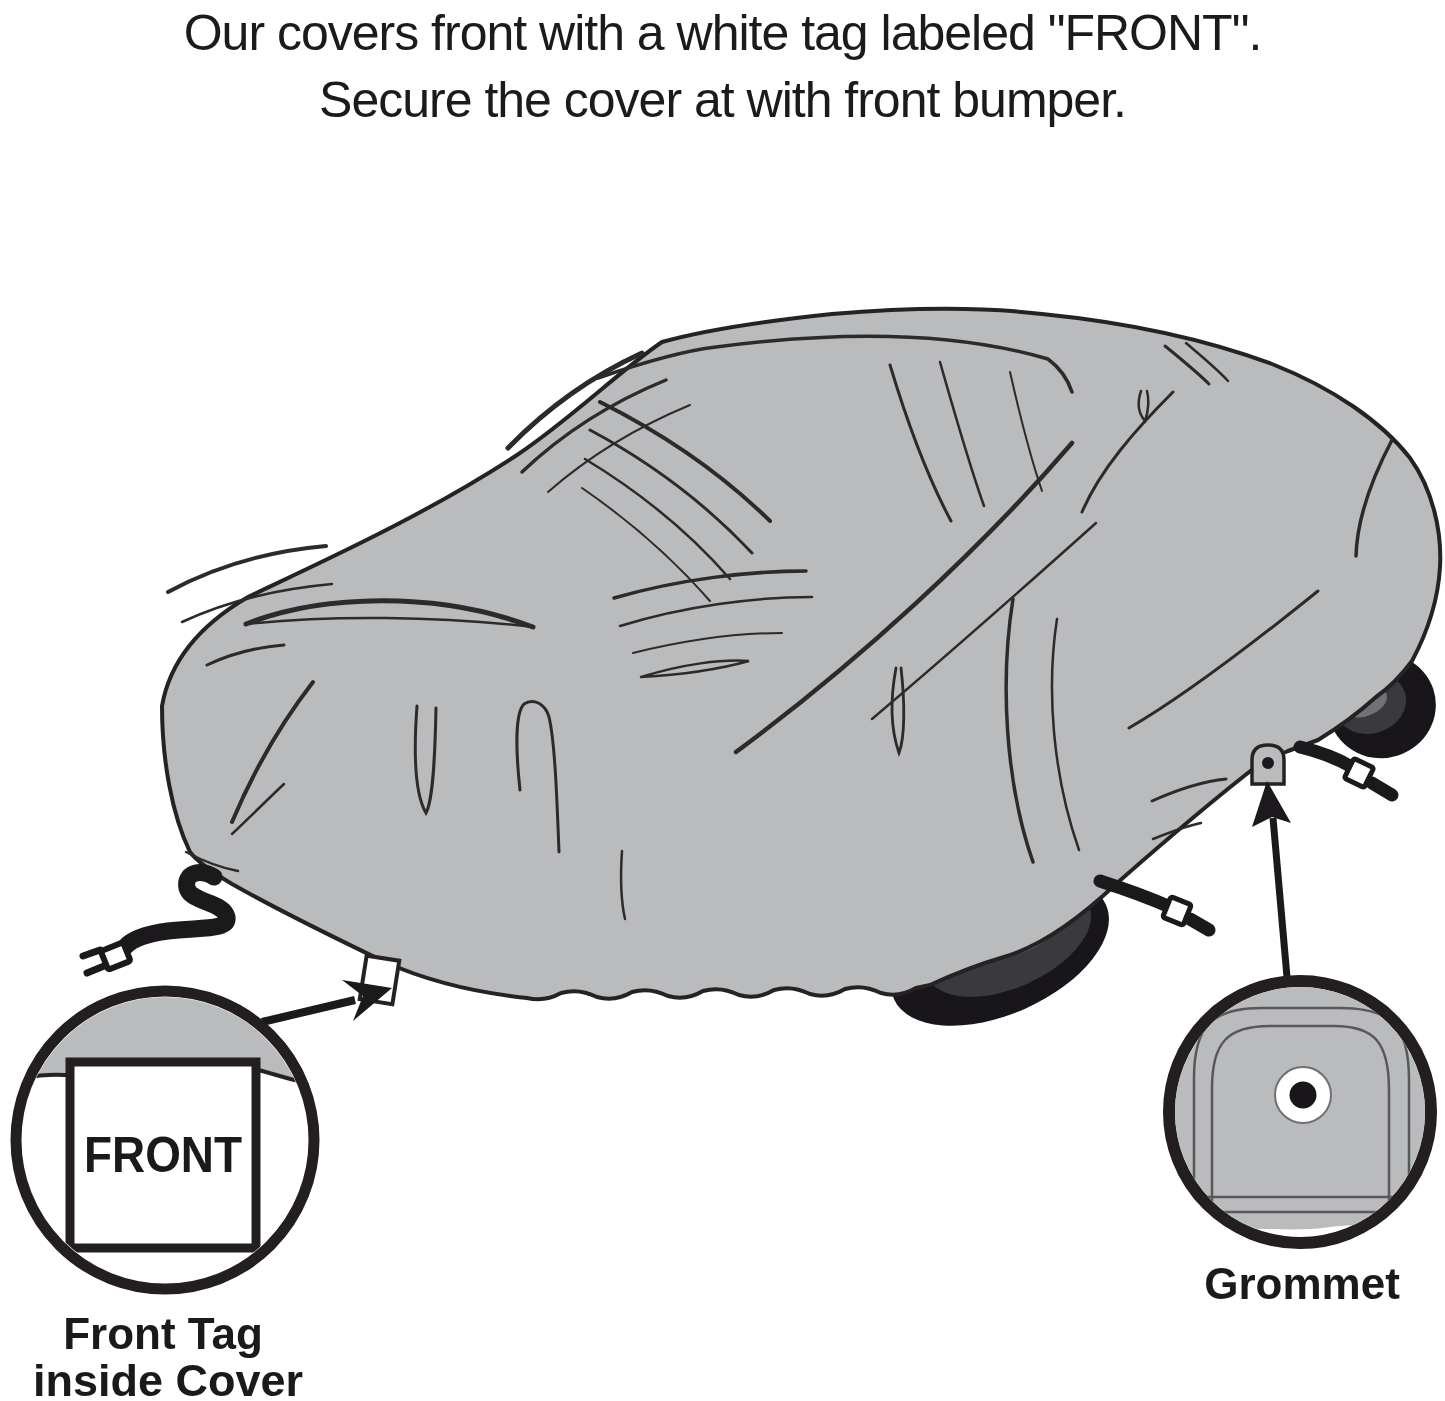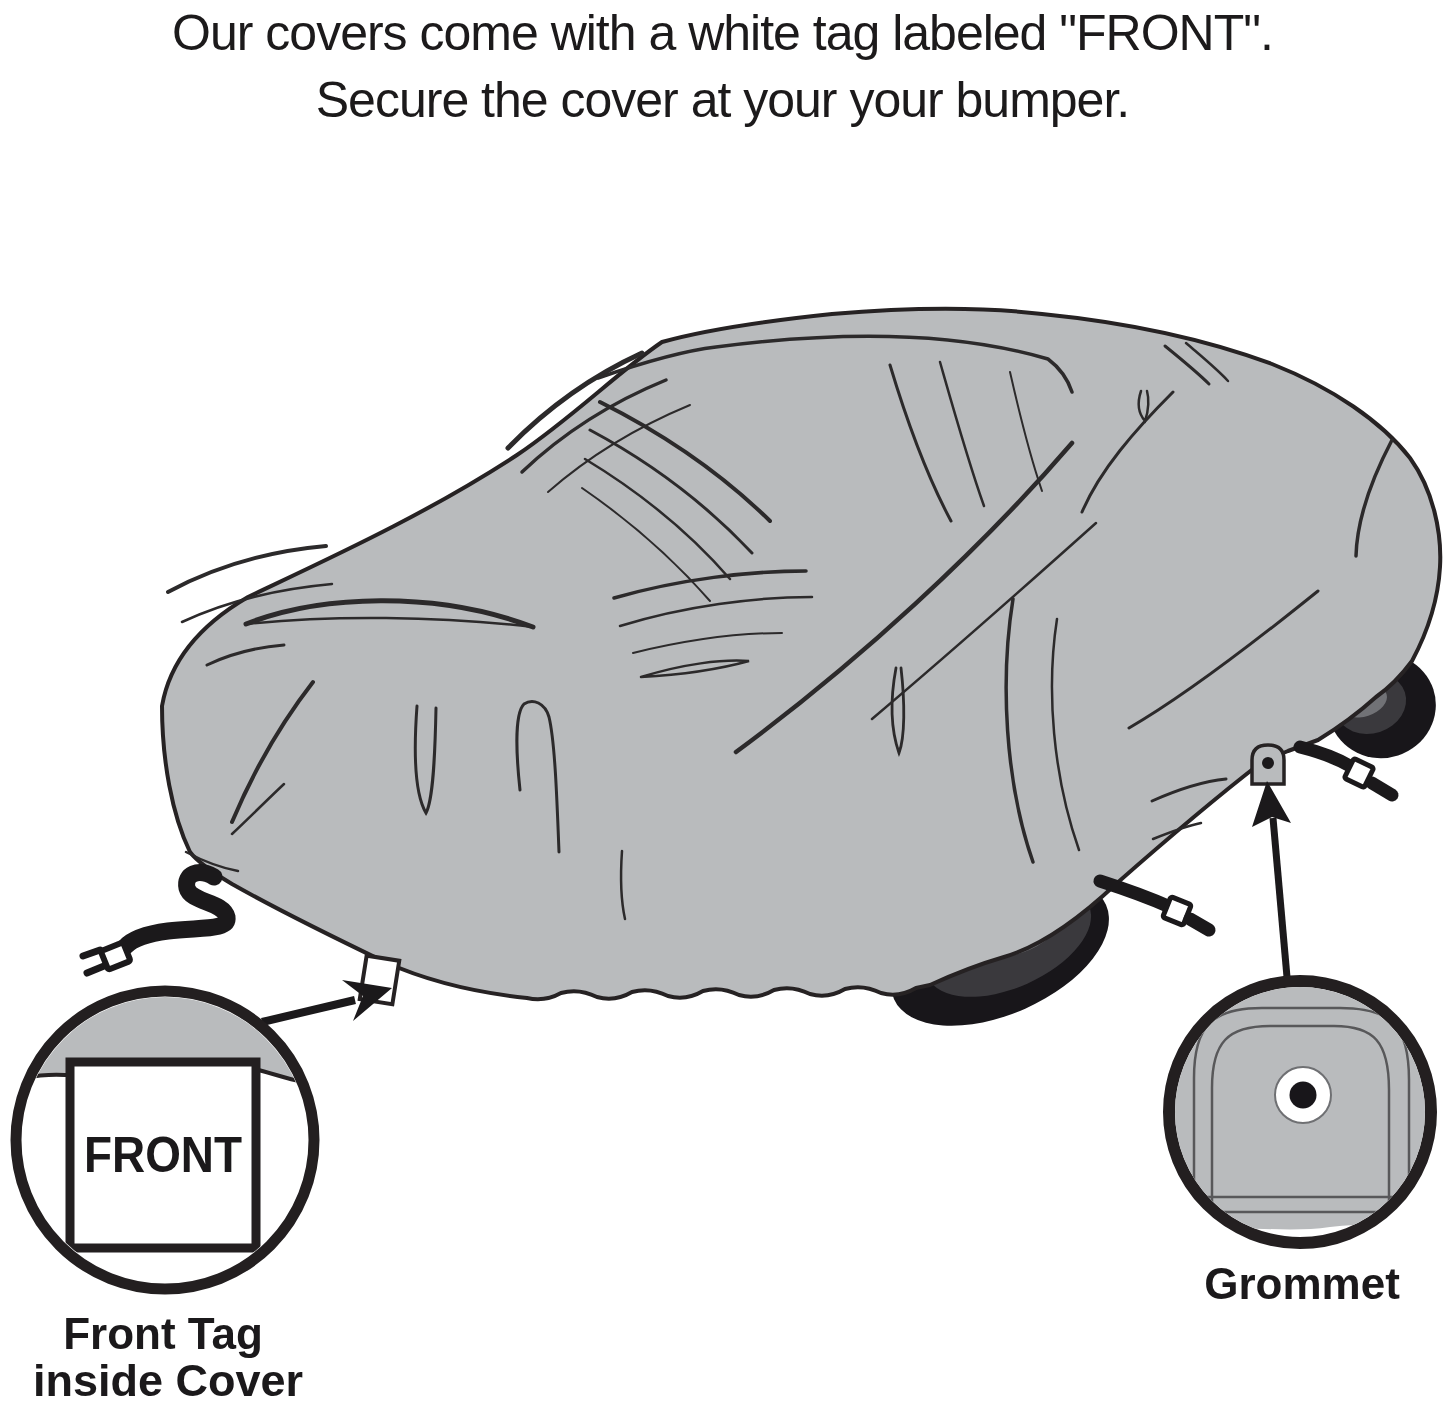--- a/index.html
+++ b/index.html
@@ -27,22 +27,22 @@
   .caption{font-weight:700;font-size:44px;}
   .caption-small{font-weight:700;font-size:45px;}
   .tag-label{font-weight:700;font-size:50px;}
 </style>
 </head>
 <body>
 
 <div class="page">
 
   <div class="header">
-    <div>Our covers come with a white tag labeled "FRONT".</div>
-    <div>Secure the cover at your your bumper.</div>
+    <div>Our covers front with a white tag labeled "FRONT".</div>
+    <div>Secure the cover at with front bumper.</div>
   </div>
 
   <svg class="art" viewBox="0 0 1445 1401">
     <defs>
       <clipPath id="clipL">
           <circle cx="165" cy="1140" r="143"></circle>
         </clipPath>
       <clipPath id="clipR">
           <circle cx="1300" cy="1112" r="125"></circle>
         </clipPath>

